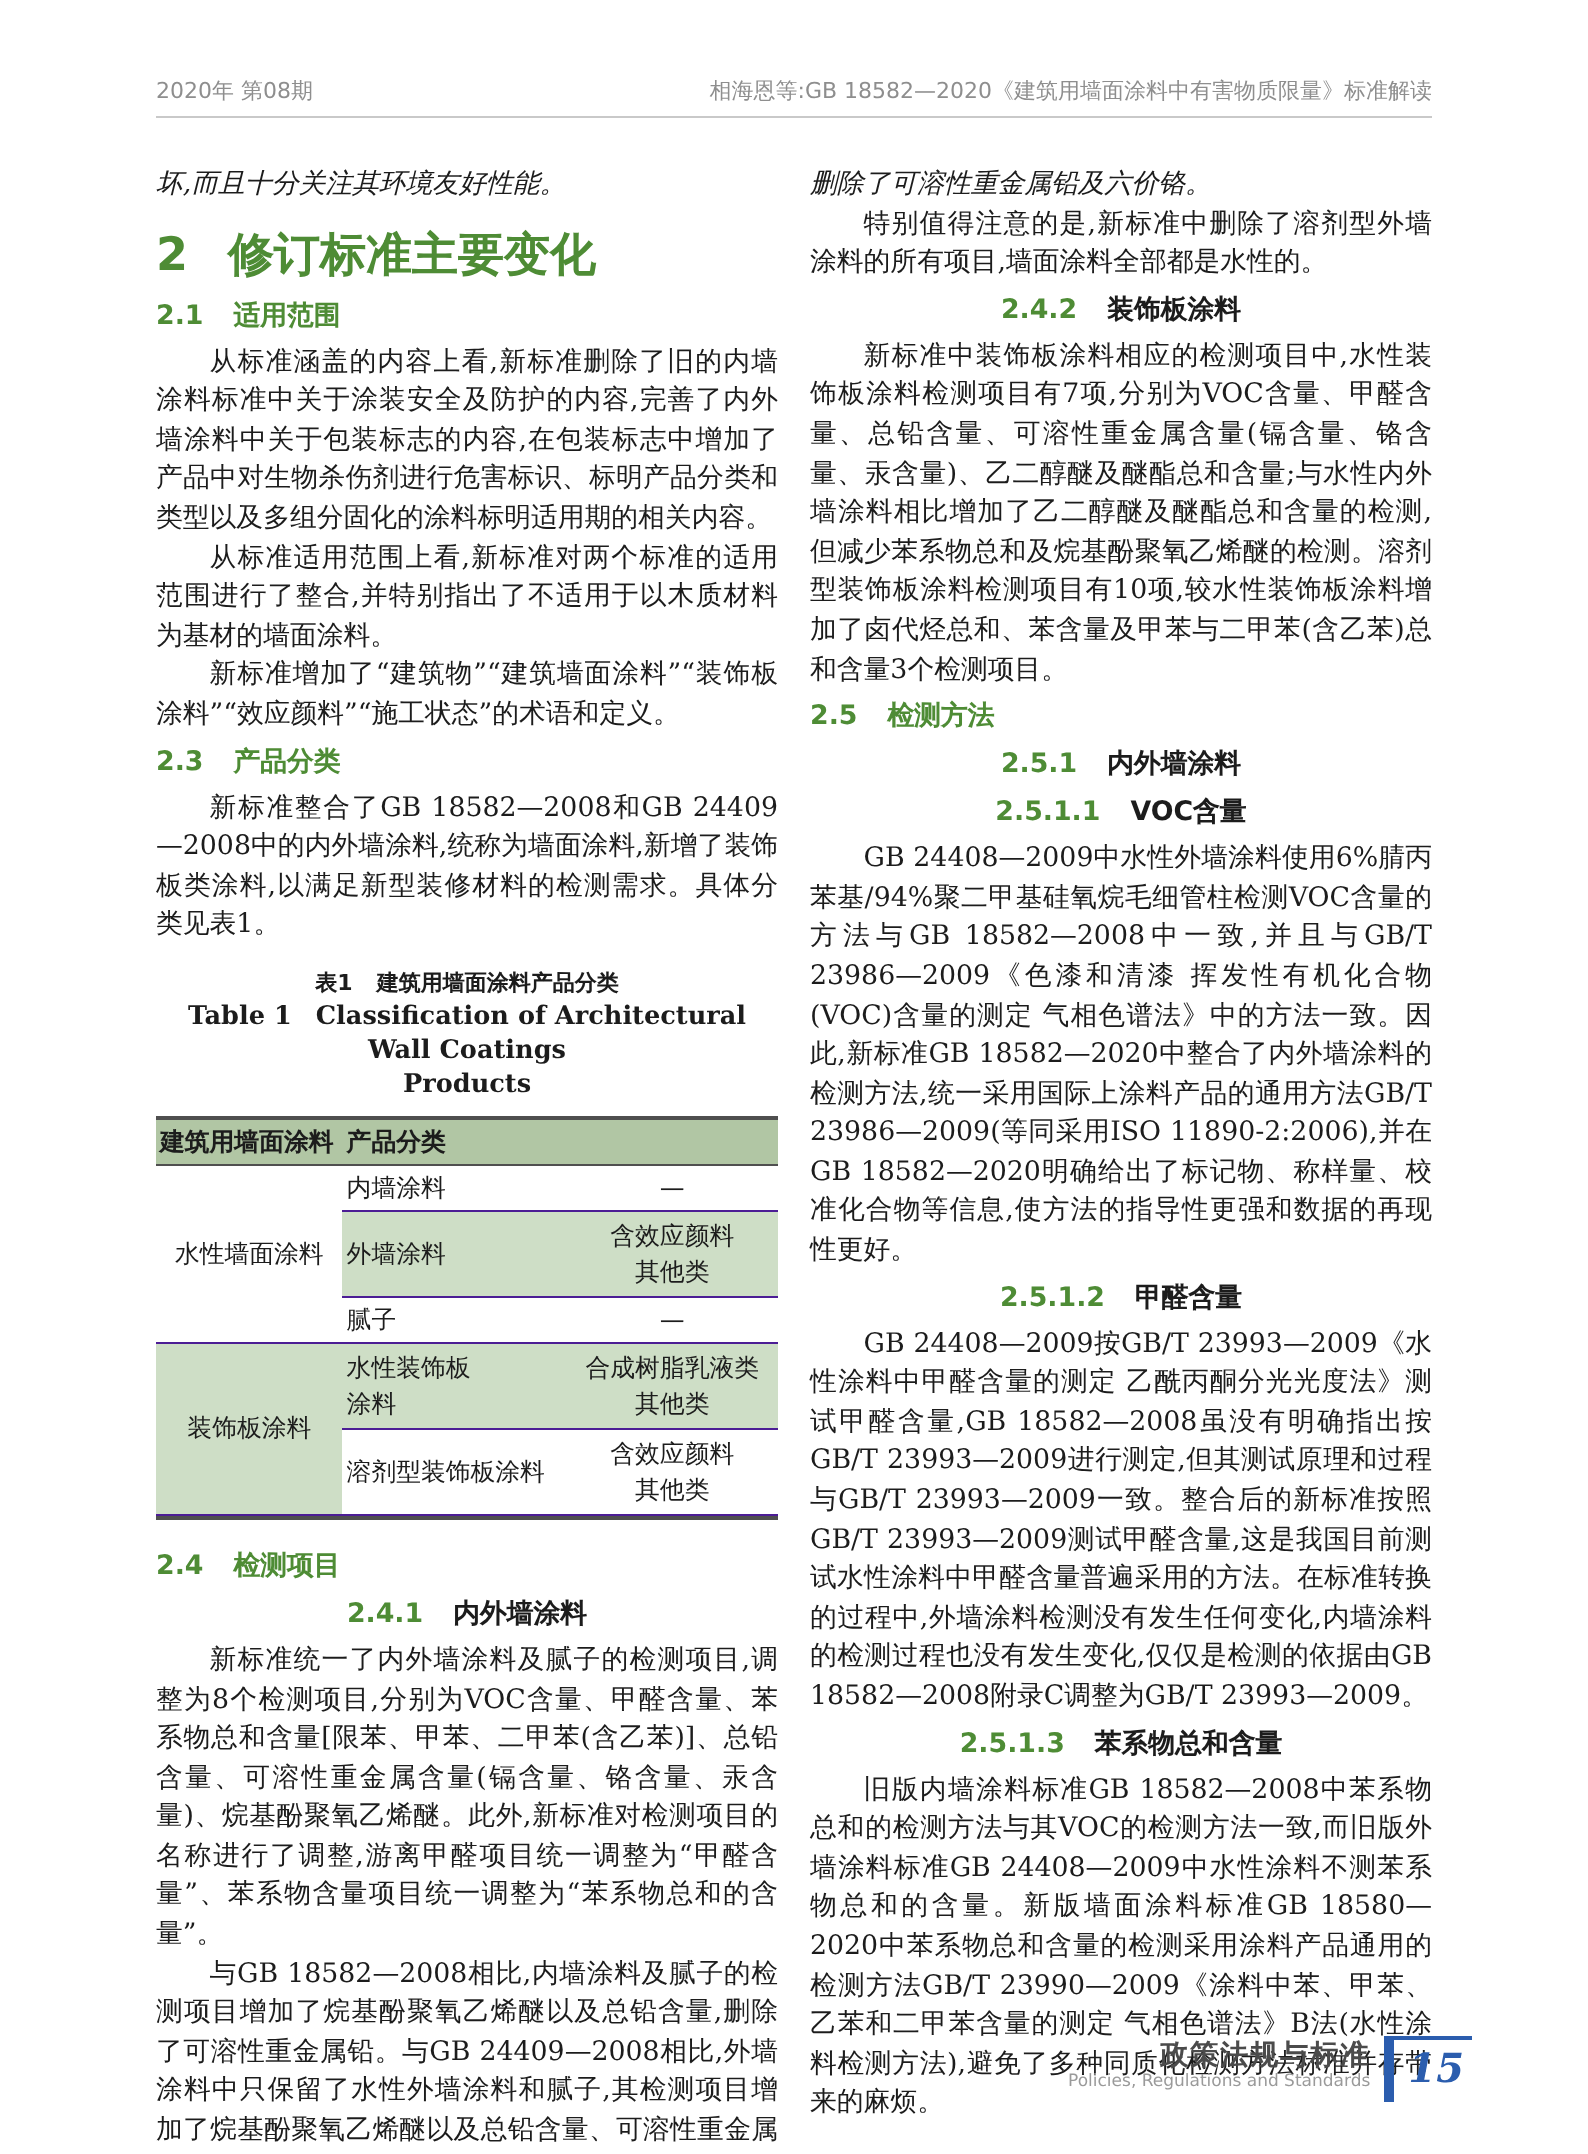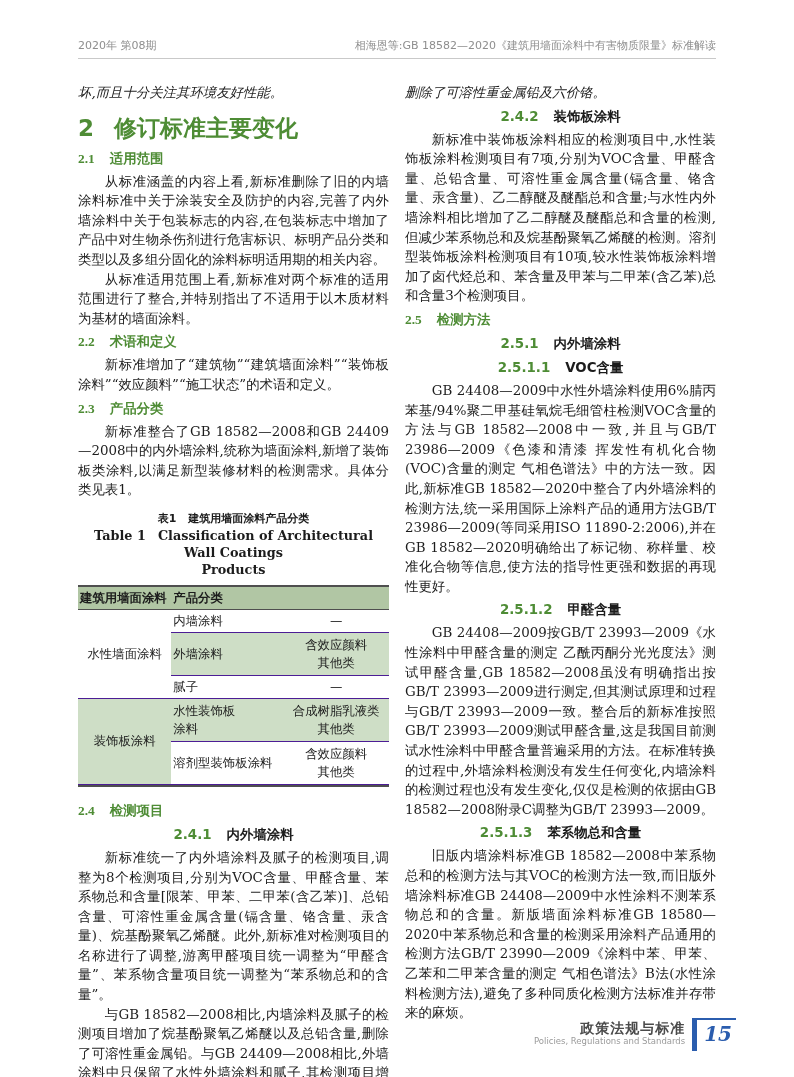--- a/index.html
+++ b/index.html
@@ -41,21 +41,21 @@
     font-family:"DejaVu Sans", sans-serif;font-weight:bold;
     font-size:23px;line-height:24px;color:var(--green);
     margin:13px 0 9px 0;text-align:left;
   }
   .h1 .num{margin-right:20px;}
   .h2{
     font-family:"DejaVu Sans", sans-serif;font-weight:bold;
     font-size:13.4px;line-height:20px;color:var(--green);
     margin:4px 0 3px 0;text-align:left;
   }
-  .h2 .num{margin-right:15px;font-family:Liberation Serif, serif;}
+  .h2 .num{margin-right:15px;}
   .h3{
     font-family:"DejaVu Sans", sans-serif;font-weight:600;
     font-size:13.4px;line-height:20px;color:var(--ink);
     margin:4px 0 3px 0;text-align:center;
   }
   .h3 .num{color:var(--green);margin-right:15px;}
   
   .cap-zh{
     text-align:center;font-family:"DejaVu Sans", sans-serif;
     font-weight:bold;font-size:11px;line-height:17px;margin-top:10px;
@@ -130,23 +130,20 @@
       <div class="h1">
         <span class="num">2</span><span>修订标准主要变化</span>
       </div>
 
       <div class="h2">
         <span class="num">2.1</span><span>适用范围</span>
       </div>
       <p>从标准涵盖的内容上看,新标准删除了旧的内墙涂料标准中关于涂装安全及防护的内容,完善了内外墙涂料中关于包装标志的内容,在包装标志中增加了产品中对生物杀伤剂进行危害标识、标明产品分类和类型以及多组分固化的涂料标明适用期的相关内容。</p>
       <p>从标准适用范围上看,新标准对两个标准的适用范围进行了整合,并特别指出了不适用于以木质材料为基材的墙面涂料。</p>
 
-      <div class="h2">
-        <span class="num">2.2</span><span>术语和定义</span>
-      </div>
       <p>新标准增加了“建筑物”“建筑墙面涂料”“装饰板涂料”“效应颜料”“施工状态”的术语和定义。</p>
 
       <div class="h2">
         <span class="num">2.3</span><span>产品分类</span>
       </div>
       <p>新标准整合了GB 18582—2008和GB 24409—2008中的内外墙涂料,统称为墙面涂料,新增了装饰板类涂料,以满足新型装修材料的检测需求。具体分类见表1。</p>
 
       <div class="cap-zh">
         <span class="capnum">表1</span><span>建筑用墙面涂料产品分类</span>
       </div>
@@ -213,20 +210,21 @@
       </div>
       <div class="h3">
         <span class="num">2.4.1</span><span>内外墙涂料</span>
       </div>
       <p>新标准统一了内外墙涂料及腻子的检测项目,调整为8个检测项目,分别为VOC含量、甲醛含量、苯系物总和含量[限苯、甲苯、二甲苯(含乙苯)]、总铅含量、可溶性重金属含量(镉含量、铬含量、汞含量)、烷基酚聚氧乙烯醚。此外,新标准对检测项目的名称进行了调整,游离甲醛项目统一调整为“甲醛含量”、苯系物含量项目统一调整为“苯系物总和的含量”。</p>
       <p>与GB 18582—2008相比,内墙涂料及腻子的检测项目增加了烷基酚聚氧乙烯醚以及总铅含量,删除了可溶性重金属铅。与GB 24409—2008相比,外墙涂料中只保留了水性外墙涂料和腻子,其检测项目增加了烷基酚聚氧乙烯醚以及总铅含量、可溶性重金属铬,</p>
     </div>
 
     <div class="col">
       <p class="noindent">删除了可溶性重金属铅及六价铬。</p>
+      <p>特别值得注意的是,新标准中删除了溶剂型外墙涂料的所有项目,墙面涂料全部都是水性的。</p>
 
       <div class="h3">
         <span class="num">2.4.2</span><span>装饰板涂料</span>
       </div>
       <p>新标准中装饰板涂料相应的检测项目中,水性装饰板涂料检测项目有7项,分别为VOC含量、甲醛含量、总铅含量、可溶性重金属含量(镉含量、铬含量、汞含量)、乙二醇醚及醚酯总和含量;与水性内外墙涂料相比增加了乙二醇醚及醚酯总和含量的检测,但减少苯系物总和及烷基酚聚氧乙烯醚的检测。溶剂型装饰板涂料检测项目有10项,较水性装饰板涂料增加了卤代烃总和、苯含量及甲苯与二甲苯(含乙苯)总和含量3个检测项目。</p>
 
       <div class="h2">
         <span class="num">2.5</span><span>检测方法</span>
       </div>
       <div class="h3">

